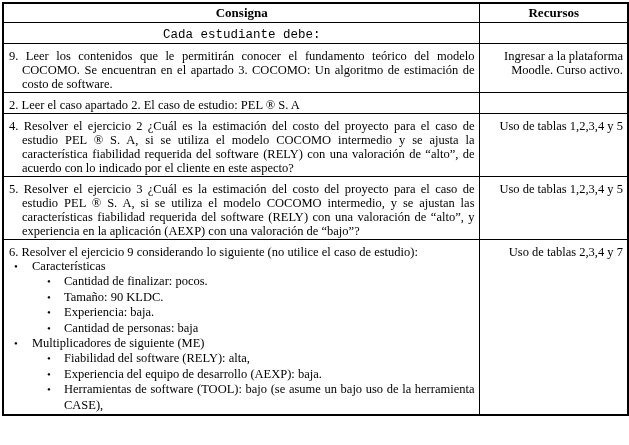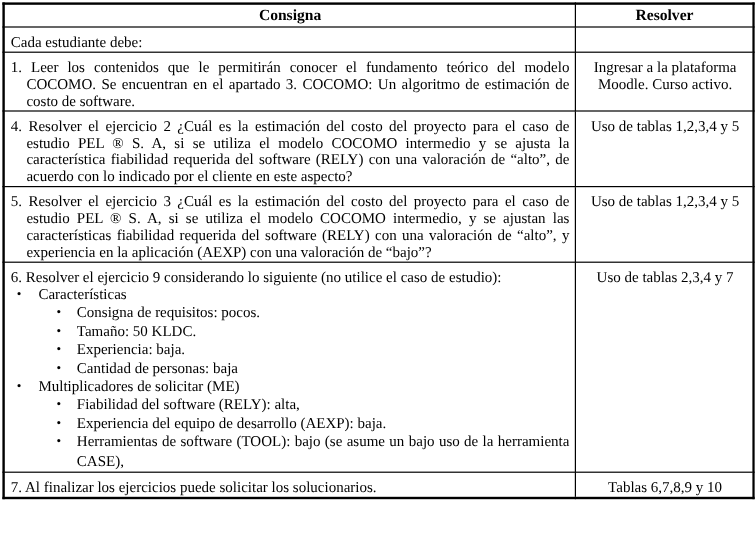--- a/index.html
+++ b/index.html
@@ -40,25 +40,26 @@
   }
   td.consigna p {
     margin: 0;
     text-align: justify;
   }
   td.consigna p.num {
     padding-left: 13px;
     text-indent: -13px;
   }
   td.consigna p.plain {
-    text-align: left;
+    text-align: center;
+    font-family: Liberation Mono, monospace;
   }
   td.recursos {
     padding-left: 6px;
-    text-align: center;
+    text-align: right;
     margin-left: 20px;
   }
   .bullet {
     display: flex;
     line-height: 15.4px;
     margin: 0;
   }
   .bullet .dot {
     flex: none;
     font-size: 11px;
@@ -74,39 +75,45 @@
 <body>
 
 <table class="doc">
   <colgroup>
     <col class="c-consigna">
     <col class="c-recursos">
   </colgroup>
   <thead>
     <tr>
       <th>Consigna</th>
-      <th>Resolver</th>
+      <th>Recursos</th>
     </tr>
   </thead>
   <tbody>
 
     <tr>
       <td class="consigna">
         <p class="plain">Cada estudiante debe:</p>
       </td>
       <td class="recursos"></td>
     </tr>
 
     <tr>
       <td class="consigna">
-        <p class="num">1. Leer los contenidos que le permitirán conocer el fundamento teórico del modelo COCOMO. Se encuentran en el apartado 3. COCOMO: Un algoritmo de estimación de costo de software.</p>
+        <p class="num">9. Leer los contenidos que le permitirán conocer el fundamento teórico del modelo COCOMO. Se encuentran en el apartado 3. COCOMO: Un algoritmo de estimación de costo de software.</p>
       </td>
       <td class="recursos">Ingresar a la plataforma Moodle. Curso activo.</td>
     </tr>
 
+    <tr>
+      <td class="consigna">
+        <p class="num">2. Leer el caso apartado 2. El caso de estudio: PEL ® S. A</p>
+      </td>
+      <td class="recursos"></td>
+    </tr>
 
 
     <tr>
       <td class="consigna">
         <p class="num">4. Resolver el ejercicio 2 ¿Cuál es la estimación del costo del proyecto para el caso de estudio PEL ® S. A, si se utiliza el modelo COCOMO intermedio y se ajusta la característica fiabilidad requerida del software (RELY) con una valoración de “alto”, de acuerdo con lo indicado por el cliente en este aspecto?</p>
       </td>
       <td class="recursos">Uso de tablas 1,2,3,4 y 5</td>
     </tr>
 
     <tr>
@@ -118,55 +125,49 @@
 
     <tr>
       <td class="consigna">
         <p class="num">6. Resolver el ejercicio 9 considerando lo siguiente (no utilice el caso de estudio):</p>
         <div class="bullet lvl1">
           <span class="dot">•</span>
           <span class="txt">Características</span>
         </div>
         <div class="bullet lvl2">
           <span class="dot">•</span>
-          <span class="txt">Consigna de requisitos: pocos.</span>
+          <span class="txt">Cantidad de finalizar: pocos.</span>
         </div>
         <div class="bullet lvl2">
           <span class="dot">•</span>
-          <span class="txt">Tamaño: 50 KLDC.</span>
+          <span class="txt">Tamaño: 90 KLDC.</span>
         </div>
         <div class="bullet lvl2">
           <span class="dot">•</span>
           <span class="txt">Experiencia: baja.</span>
         </div>
         <div class="bullet lvl2">
           <span class="dot">•</span>
           <span class="txt">Cantidad de personas: baja</span>
         </div>
         <div class="bullet lvl1">
           <span class="dot">•</span>
-          <span class="txt">Multiplicadores de solicitar (ME)</span>
+          <span class="txt">Multiplicadores de siguiente (ME)</span>
         </div>
         <div class="bullet lvl2">
           <span class="dot">•</span>
           <span class="txt">Fiabilidad del software (RELY): alta,</span>
         </div>
         <div class="bullet lvl2">
           <span class="dot">•</span>
           <span class="txt">Experiencia del equipo de desarrollo (AEXP): baja.</span>
         </div>
         <div class="bullet lvl2">
           <span class="dot">•</span>
           <span class="txt">Herramientas de software (TOOL): bajo (se asume un bajo uso de la herramienta CASE),</span>
         </div>
       </td>
       <td class="recursos">Uso de tablas 2,3,4 y 7</td>
     </tr>
 
-    <tr>
-      <td class="consigna">
-        <p class="num">7. Al finalizar los ejercicios puede solicitar los solucionarios.</p>
-      </td>
-      <td class="recursos">Tablas 6,7,8,9 y 10</td>
-    </tr>
 
   </tbody>
 </table>
 
 </body></html>

